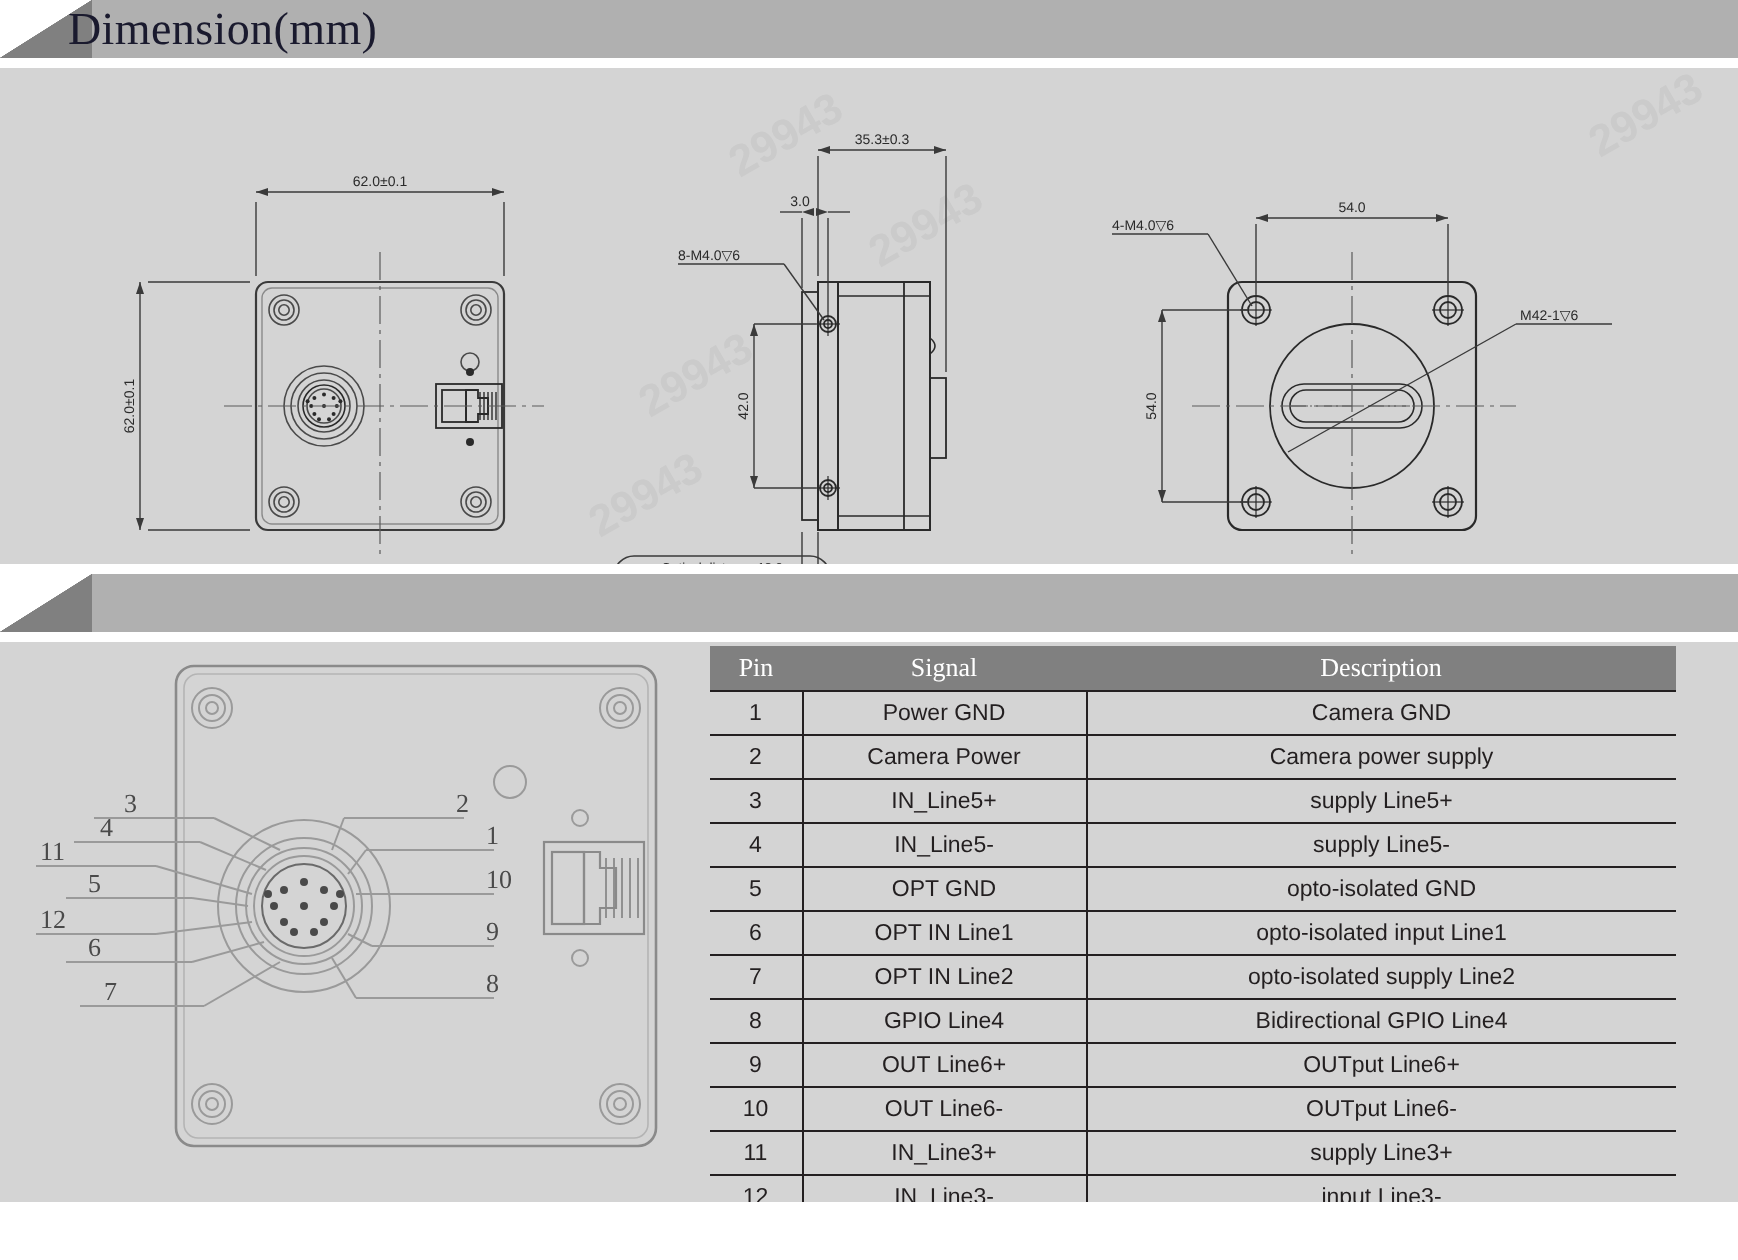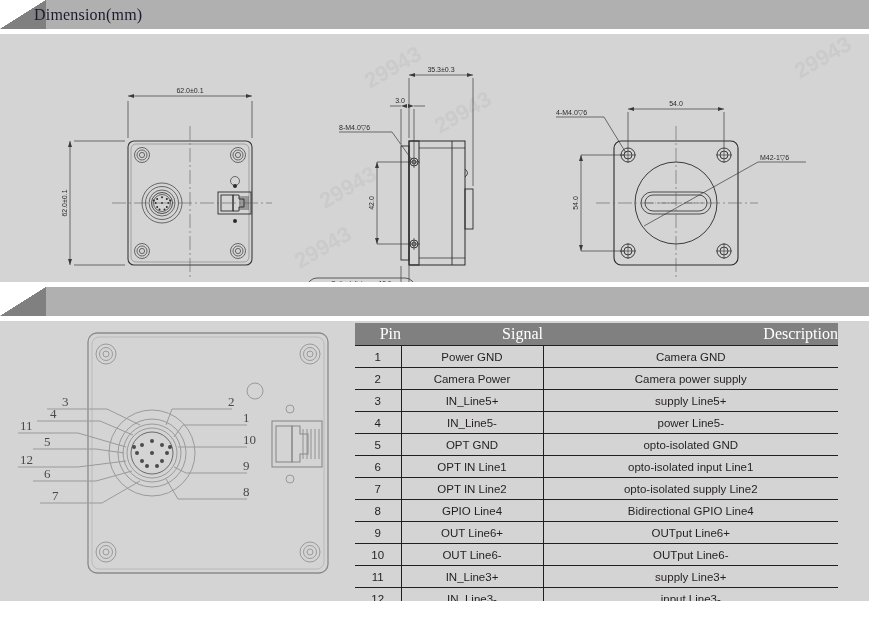--- a/index.html
+++ b/index.html
@@ -29,21 +29,21 @@
     width: 46px;
     height: 29px;
     background: linear-gradient(to bottom right, #ffffff 0%, #ffffff 49.5%, #808080 50%, #808080 100%);
   }
   .section-header .title {
     position: absolute;
     left: 34px;
     top: 50%;
     transform: translateY(-50%);
     font-family: "Liberation Serif", serif;
-    font-size: 16px;
+    font-size: 23px;
     color: #1a1a2e;
     white-space: nowrap;
     letter-spacing: .2px;
   }
 
   
   .panel {
     background: #d4d4d4;
     position: relative;
     overflow: hidden;
@@ -86,25 +86,25 @@
     border-collapse: collapse;
     width: 483px;
     table-layout: fixed;
     background: #d4d4d4;
   }
   table.pin-table th {
     background: #808080;
     color: #ffffff;
     font-family: "Liberation Serif", serif;
     font-weight: normal;
-    font-size: 16px;
+    font-size: 13px;
     height: 22px;
     padding: 0;
     border: 0;
-    text-align: right;
+    text-align: center;
   }
   table.pin-table th.c-pin    { width: 46px; }
   table.pin-table th.c-signal { width: 142px; }
   table.pin-table td {
     height: 21px;
     padding: 0;
     font-size: 11.5px;
     color: #231f20;
     text-align: center;
     border-top: 1.4px solid #231f20;
@@ -494,21 +494,21 @@
               <td class="last">Camera power supply</td>
             </tr>
             <tr>
               <td>3</td>
               <td>IN_Line5+</td>
               <td class="last">supply Line5+</td>
             </tr>
             <tr>
               <td>4</td>
               <td>IN_Line5-</td>
-              <td class="last">power Line5-</td>
+              <td class="last">supply Line5-</td>
             </tr>
             <tr>
               <td>5</td>
               <td>OPT GND</td>
               <td class="last">opto-isolated GND</td>
             </tr>
             <tr>
               <td>6</td>
               <td>OPT IN Line1</td>
               <td class="last">opto-isolated input Line1</td>

